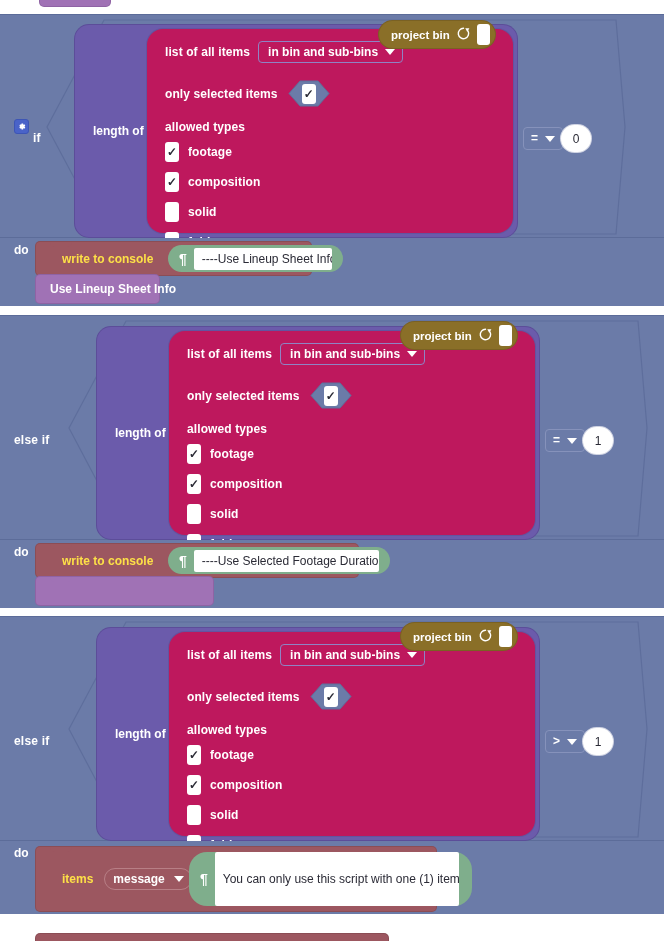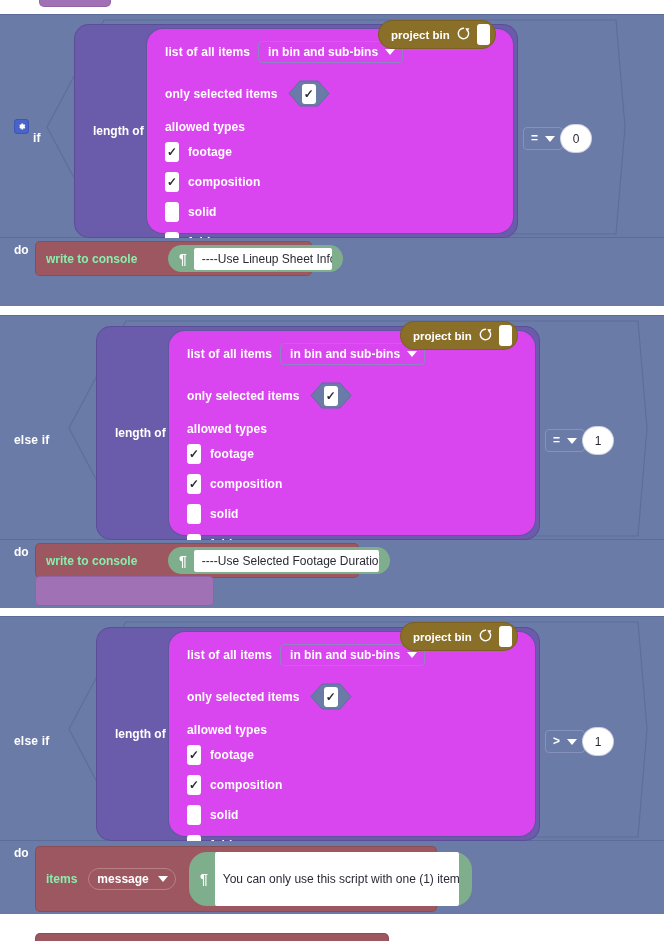--- a/index.html
+++ b/index.html
@@ -62,21 +62,21 @@
     left: 18px;
     color: #ffffff;
     font-size: 12px;
     font-weight: bold;
     white-space: nowrap;
     transform: translateY(-50%);
   }
   
   .itemsblock {
     position: absolute;
-    background: #d946ef;
+    background: #be185d;
     border-radius: 16px;
     box-shadow: 0 0 0 1px #63549f;
   }
   .fieldrow {
     position: absolute;
     display: flex;
     align-items: center;
     white-space: nowrap;
   }
   .flabel {
@@ -202,24 +202,24 @@
   }
   
   .redblock {
     position: absolute;
     background: #9c5760;
     box-shadow: 0 0 0 1px #8b4d55;
     display: flex;
     align-items: center;
   }
   .redblock .rlabel {
-    color: #86efac;
-    font-size: 12px;
-    font-weight: bold;
-    padding-left: 10px;
+    color: #fde047;
+    font-size: 12px;
+    font-weight: bold;
+    padding-left: 26px;
     white-space: nowrap;
   }
   
   .notch-top {
     position: absolute;
     top: 0; left: 14px;
     width: 22px; height: 5px;
     background: inherit;
     border-bottom-left-radius: 5px;
     border-bottom-right-radius: 5px;
@@ -384,20 +384,24 @@
 
     <div class="redblock" style="left:36px; top:4px; width:275px; height:33px; border-radius:4px;">
       <span class="notch-top"></span>
       <span class="rlabel">write to console</span>
       <span class="greenpill" style="left:132px; top:3px; height:27px; width:175px;">
         <span class="pilcrow">¶</span>
         <span class="textfield" style="width:138px; border-radius:2px;">----Use Lineup Sheet Info</span>
       </span>
     </div>
 
+    <div class="funcblock" style="left:36px; top:37px; width:123px; height:28px; border-radius:4px;">
+      <span class="notch-top"></span>
+      <span class="flabel2">Use Lineup Sheet Info</span>
+    </div>
   </div>
 
   <div class="ifband" style="top:315px; width:664px; height:225px;">
 
     <div class="hexline" style="left:68px; top:4px;">
       <svg width="580" height="217" viewBox="0 0 580 217">
         <path d="M58 1 L570 1 L579 108 L570 216 L58 216 L1 108 Z" fill="none" stroke="#5e6e9c" stroke-width="1.2"></path>
       </svg>
     </div>
 

